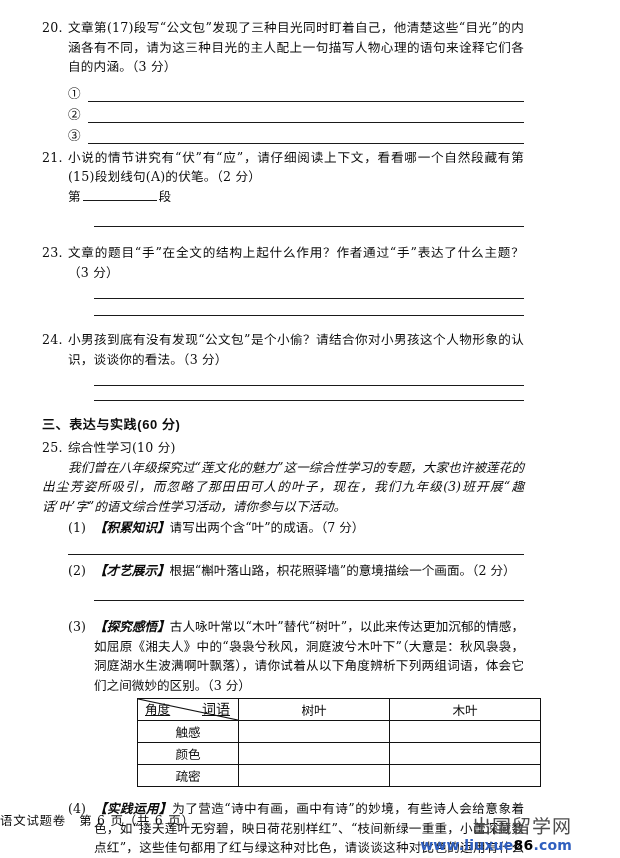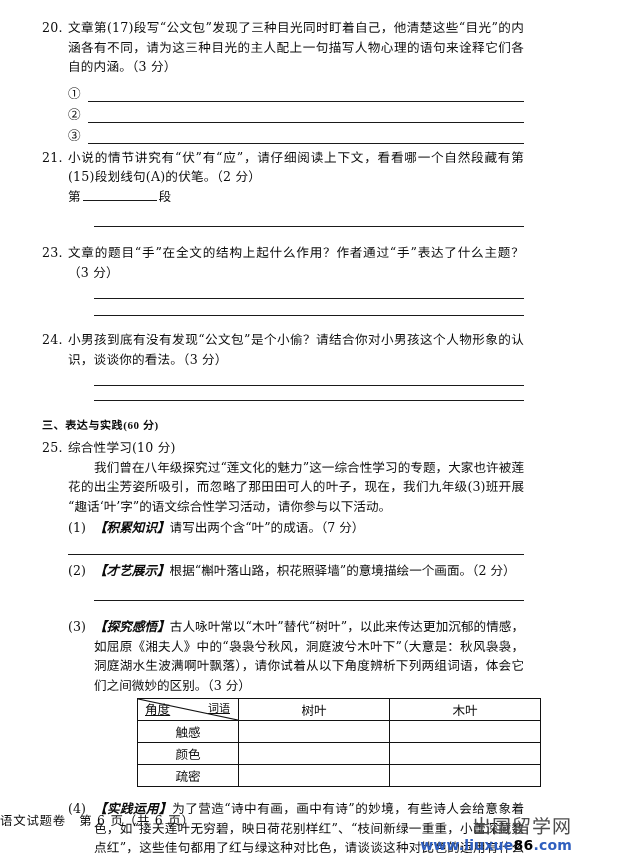--- a/index.html
+++ b/index.html
@@ -58,24 +58,24 @@
     top: 0;
     width: 26px;
   }
   .sub-body {
     margin-left: 26px;
     display: block;
   }
   .para {
     font-size: 12.6px;
     line-height: 19.5px;
-    margin-left: 26px;
     text-indent: 26px;
     text-align: justify;
     text-justify: inter-ideograph;
+    font-style: italic;
   }
   b.tag {
     font-weight: 700;
     font-style: italic;
     font-family: "DejaVu Serif", "Liberation Serif", serif;
   }
 
   
   .rule {
     border-bottom: 1px solid #1a1a1a;
@@ -108,26 +108,26 @@
   .inline-blank {
     display: inline-block;
     width: 74px;
     border-bottom: 1px solid #1a1a1a;
     height: 13px;
     margin: 0 2px;
   }
 
   
   .section-head {
-    font-size: 11px;
+    font-size: 13px;
     font-weight: 700;
     letter-spacing: 0.6px;
     line-height: 24px;
     margin: 2px 0 1px 0;
-    font-family: Liberation Serif, serif;
+    font-family: Liberation Sans, sans-serif;
   }
 
   
   .cmp-table-wrap {
     margin-left: 95px;
     margin-top: 3px;
   }
   table.cmp {
     border-collapse: collapse;
     width: 400px;
@@ -150,21 +150,21 @@
   td.corner .diag {
     position: absolute;
     inset: 0;
     width: 100%;
     height: 100%;
   }
   td.corner .lbl-word {
     position: absolute;
     right: 8px;
     top: 1px;
-    font-size: 11px;
+    font-size: 14px;
     line-height: 18px;
     text-decoration: underline;
   }
   td.corner .lbl-angle {
     position: absolute;
     left: 7px;
     bottom: 1px;
     font-size: 12.6px;
     line-height: 18px;
     text-decoration: underline;

